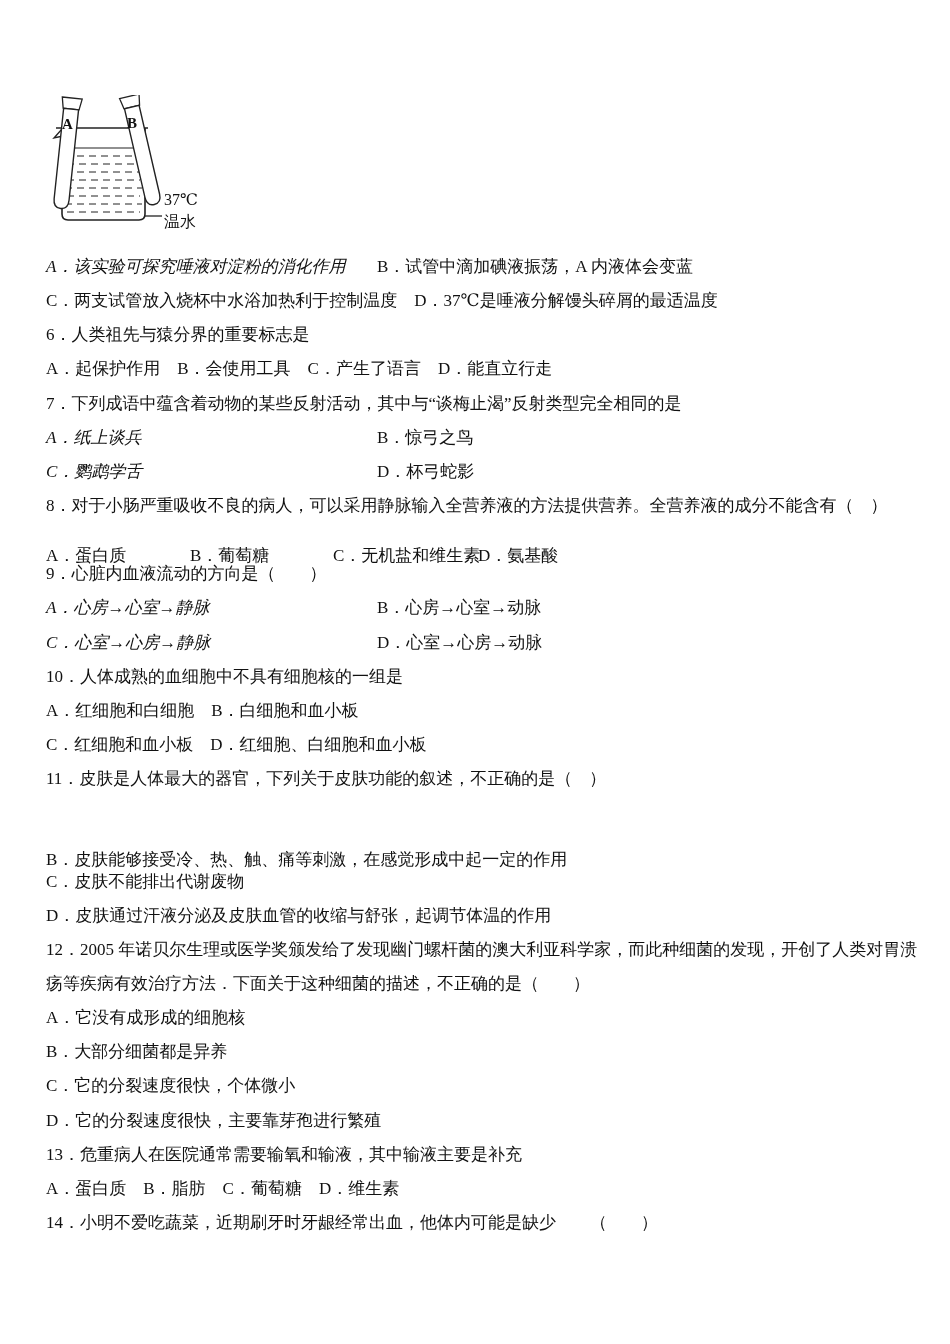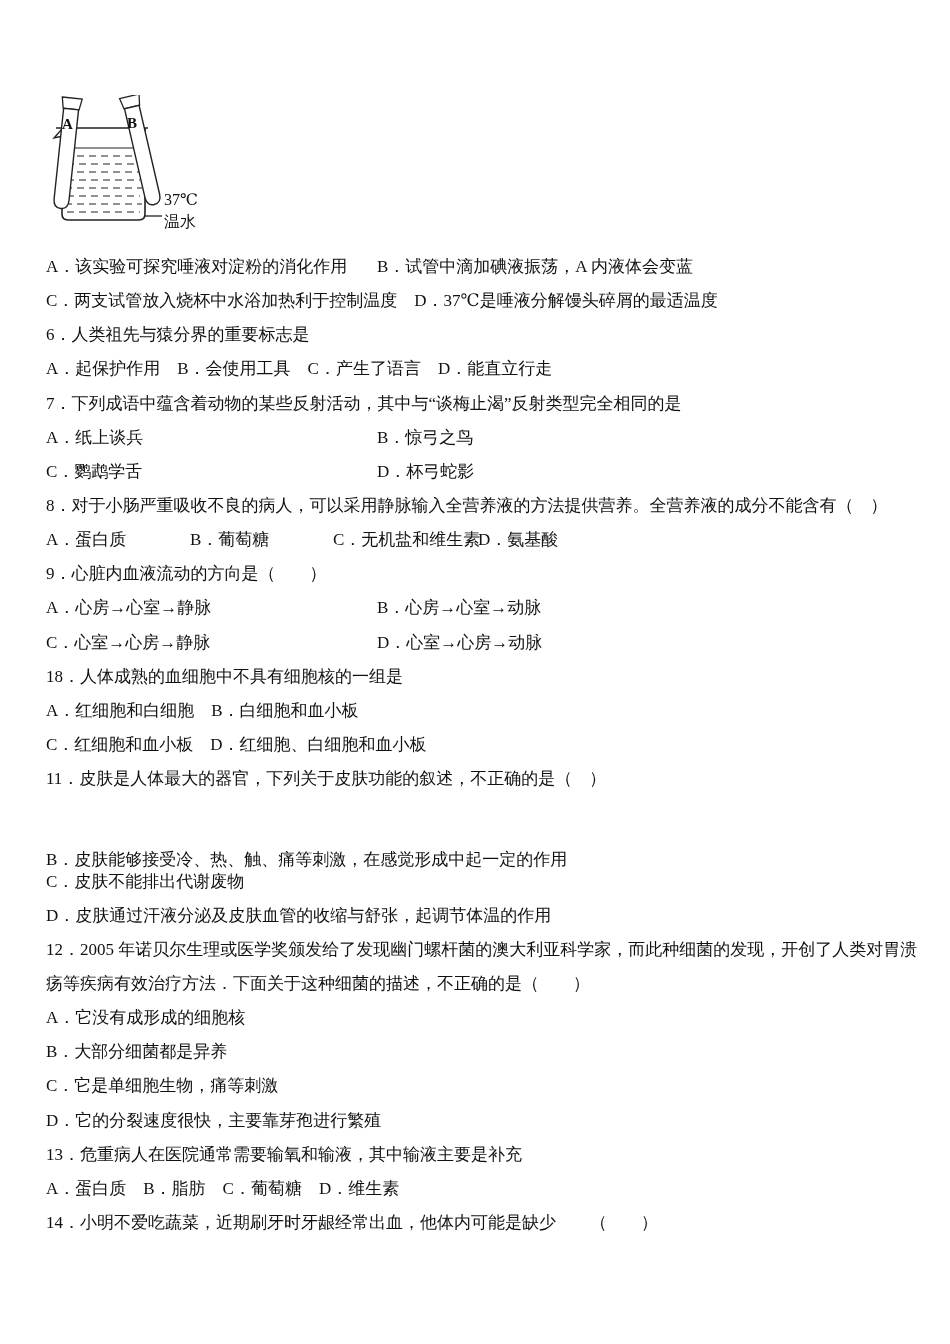--- a/index.html
+++ b/index.html
@@ -2,22 +2,22 @@
 <html><head>
 <meta charset="utf-8">
 <style>
   html,body{margin:0;padding:0;background:#ffffff;}
   .page{
     position:relative;width:950px;height:1344px;background:#ffffff;
     font-family:"Liberation Serif","DejaVu Serif",serif;
     font-size:17px;color:#111111;overflow:hidden;
   }
   .row{position:absolute;left:46px;white-space:pre;line-height:20px;}
-  .w2{display:inline-block;width:331px;}
-  .w4a{display:inline-block;width:144px;}
+  .w2{display:inline-block;width:331px;font-style:italic;}
+  .w4a{display:inline-block;width:144px;margin-top:16px;}
   .w4b{display:inline-block;width:143px;}
   .w4c{display:inline-block;width:145px;}
   .fig{position:absolute;left:40px;top:95px;}
   .fig text{font-family:"Liberation Serif","DejaVu Serif",serif;fill:#111;}
 </style>
 </head>
 <body>
 
 <div class="page">
 
@@ -66,30 +66,30 @@
   <div class="row" style="top:325px"><span>6．人类祖先与猿分界的重要标志是</span></div>
   <div class="row" style="top:359px"><span>A．起保护作用　B．会使用工具　C．产生了语言　D．能直立行走</span></div>
   <div class="row" style="top:394px"><span>7．下列成语中蕴含着动物的某些反射活动，其中与“谈梅止渴”反射类型完全相同的是</span></div>
   <div class="row" style="top:462px"><span class="w2">C．鹦鹉学舌</span><span>D．杯弓蛇影</span></div>
   <div class="row" style="top:428px"><span class="w2">A．纸上谈兵</span><span>B．惊弓之鸟</span></div>
   <div class="row" style="top:496px"><span>8．对于小肠严重吸收不良的病人，可以采用静脉输入全营养液的方法提供营养。全营养液的成分不能含有（　）</span></div>
   <div class="row" style="top:530px"><span class="w4a">A．蛋白质</span><span class="w4b">B．葡萄糖</span><span class="w4c">C．无机盐和维生素</span><span>D．氨基酸</span></div>
   <div class="row" style="top:564px"><span>9．心脏内血液流动的方向是（　　）</span></div>
   <div class="row" style="top:598px"><span class="w2">A．心房→心室→静脉</span><span>B．心房→心室→动脉</span></div>
   <div class="row" style="top:633px"><span class="w2">C．心室→心房→静脉</span><span>D．心室→心房→动脉</span></div>
-  <div class="row" style="top:667px"><span>18．人体成熟的血细胞中不具有细胞核的一组是</span></div>
+  <div class="row" style="top:667px"><span>10．人体成熟的血细胞中不具有细胞核的一组是</span></div>
   <div class="row" style="top:735px"><span>C．红细胞和血小板　D．红细胞、白细胞和血小板</span></div>
   <div class="row" style="top:701px"><span>A．红细胞和白细胞　B．白细胞和血小板</span></div>
   <div class="row" style="top:769px"><span>11．皮肤是人体最大的器官，下列关于皮肤功能的叙述，不正确的是（　）</span></div>
   <div class="row" style="top:850px"><span>B．皮肤能够接受冷、热、触、痛等刺激，在感觉形成中起一定的作用</span></div>
   <div class="row" style="top:872px"><span>C．皮肤不能排出代谢废物</span></div>
   <div class="row" style="top:906px"><span>D．皮肤通过汗液分泌及皮肤血管的收缩与舒张，起调节体温的作用</span></div>
   <div class="row" style="top:940px"><span>12．2005 年诺贝尔生理或医学奖颁发给了发现幽门螺杆菌的澳大利亚科学家，而此种细菌的发现，开创了人类对胃溃</span></div>
   <div class="row" style="top:974px"><span>疡等疾病有效治疗方法．下面关于这种细菌的描述，不正确的是（　　）</span></div>
   <div class="row" style="top:1008px"><span>A．它没有成形成的细胞核</span></div>
   <div class="row" style="top:1042px"><span>B．大部分细菌都是异养</span></div>
-  <div class="row" style="top:1076px"><span>C．它是单细胞生物，痛等刺激</span></div>
+  <div class="row" style="top:1076px"><span>C．它的分裂速度很快，个体微小</span></div>
   <div class="row" style="top:1111px"><span>D．它的分裂速度很快，主要靠芽孢进行繁殖</span></div>
   <div class="row" style="top:1145px"><span>13．危重病人在医院通常需要输氧和输液，其中输液主要是补充</span></div>
   <div class="row" style="top:1179px"><span>A．蛋白质　B．脂肪　C．葡萄糖　D．维生素</span></div>
   <div class="row" style="top:1213px"><span>14．小明不爱吃蔬菜，近期刷牙时牙龈经常出血，他体内可能是缺少　　（　　）</span></div>
 
 </div>
 
 </body></html>

